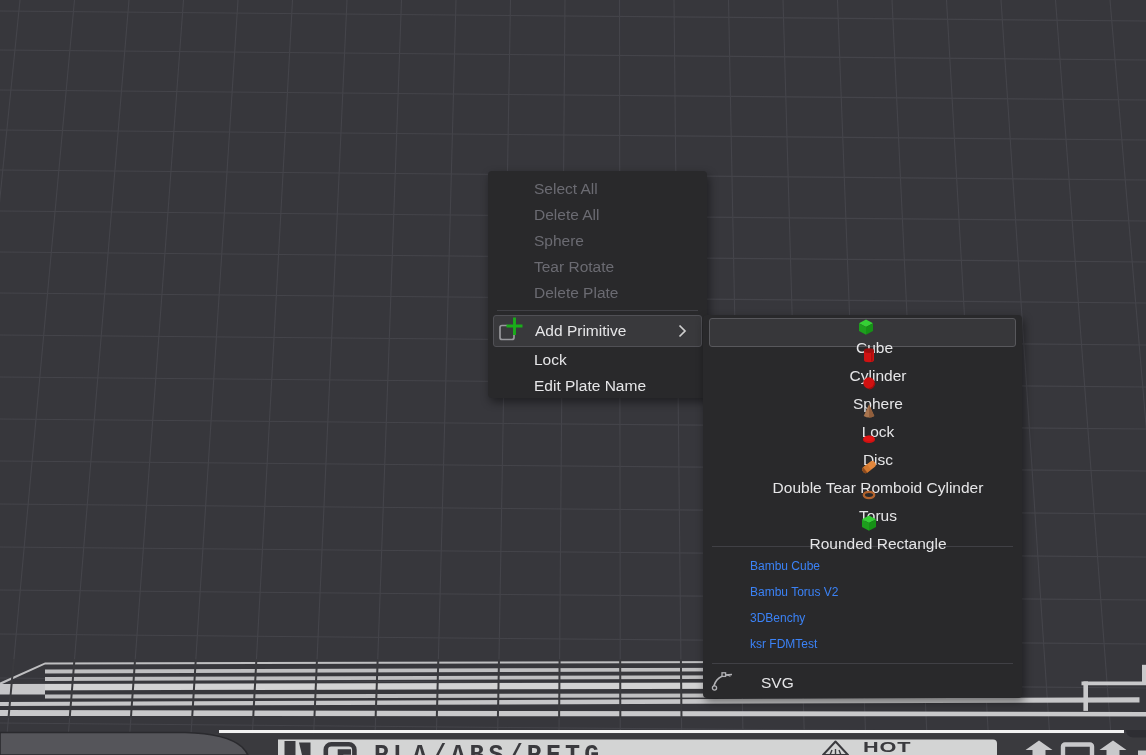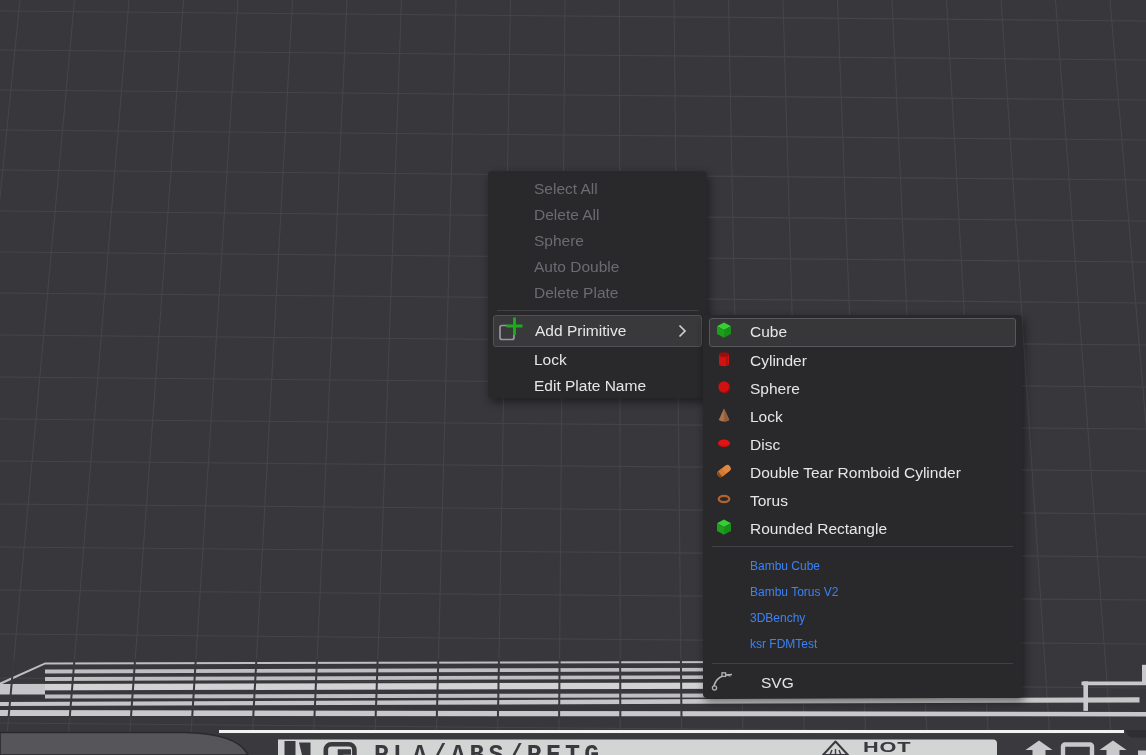--- a/index.html
+++ b/index.html
@@ -8,21 +8,21 @@
 .menu{position:absolute;background:#29292b;border-radius:4px;box-shadow:2px 4px 10px rgba(0,0,0,0.45);z-index:5;}
 #m1{left:488px;top:171px;width:219px;height:227px;padding-top:5px;box-sizing:border-box;}
 #m2{left:703px;top:315px;width:319px;height:383px;box-sizing:border-box;padding-top:2.5px;}
 .it{height:26px;display:flex;align-items:center;padding-left:46px;font-size:15.5px;color:#e6e6e8;position:relative;}
 .dis{color:#6b6b72;}
 .sep{height:1px;background:#404045;margin:4px 9px;}
 .hl{background:#39393c;border:1px solid #505055;border-radius:3px;}
 #ap{height:30px;margin:0 5px;padding-left:41px;}
 #ap .arrow{position:absolute;right:13px;top:5px;}
 #ap .apicon{position:absolute;left:5px;top:1px;}
-.it2{height:28px;display:flex;align-items:center;padding-left:13px;font-size:15.5px;color:#e6e6e8;}
+.it2{height:28px;display:flex;align-items:center;padding-left:13px;font-size:15.5px;color:#e6e6e8;flex-direction:column;}
 .it2 .lab{margin-left:18px;}
 .it3{height:26px;display:flex;align-items:center;padding-left:47px;font-size:12px;color:#3b82f6;}
 #cube{height:27px;margin:0 6px;padding-left:6px;border:1px solid #58585c;border-radius:3px;background:#37373a;}
 #svgrow{height:32px;display:flex;align-items:center;padding-left:8px;font-size:15.5px;color:#e6e6e8;}
 #svgrow .lab{margin-left:26px;}
 #m2 .s1{margin:3px 9px 6px;}
 #m2 .s2{margin:6px 9px 3px;}
 </style></head>
 <body>
 <div id="vp">
@@ -120,21 +120,21 @@
 <path d="M1099.5,750 L1113,740.5 L1126.5,750 L1119.5,750 L1119.5,755 L1106.5,755 L1106.5,750 Z" fill="#c9c9cb"></path>
 <rect x="1063" y="744.5" width="29" height="22" rx="2" fill="none" stroke="#c9c9cb" stroke-width="4.4"></rect>
 <path d="M1126,730 L1146,730 L1146,737.5 L1133,737.5 Q1126,736.5 1126,730 Z" fill="#2e2e33"></path>
 <rect x="1138" y="750.5" width="8" height="4.5" fill="#c9c9cb"></rect>
 </svg>
 
 <div id="m1" class="menu">
   <div class="it dis">Select All</div>
   <div class="it dis">Delete All</div>
   <div class="it dis">Sphere</div>
-  <div class="it dis">Auto Double</div>
+  <div class="it dis">Tear Rotate</div>
   <div class="it dis">Delete Plate</div>
   <div class="sep"></div>
   <div class="it hl" id="ap">
     <span class="apicon"><svg width="28" height="26" viewBox="0 0 28 26" fill="none">
       <path d="M8.5,8.5 L3,8.5 Q1,8.5 1,10.5 L1,20.5 Q1,22.5 3,22.5 L13,22.5 Q15,22.5 15,20.5 L15,13.5" stroke="#98989c" stroke-width="1.7"></path>
       <path d="M15.5,0.5 L15.5,18 M7.5,9 L23.5,9" stroke="#1aac1a" stroke-width="2.9"></path>
     </svg></span>
     <span>Add Primitive</span>
     <span class="arrow"><svg width="12" height="20" viewBox="0 0 12 20" fill="none">
             <path d="M3.5,4.5 L9,10 L3.5,15.5" stroke="#cfcfcf" stroke-width="1.7"></path>

